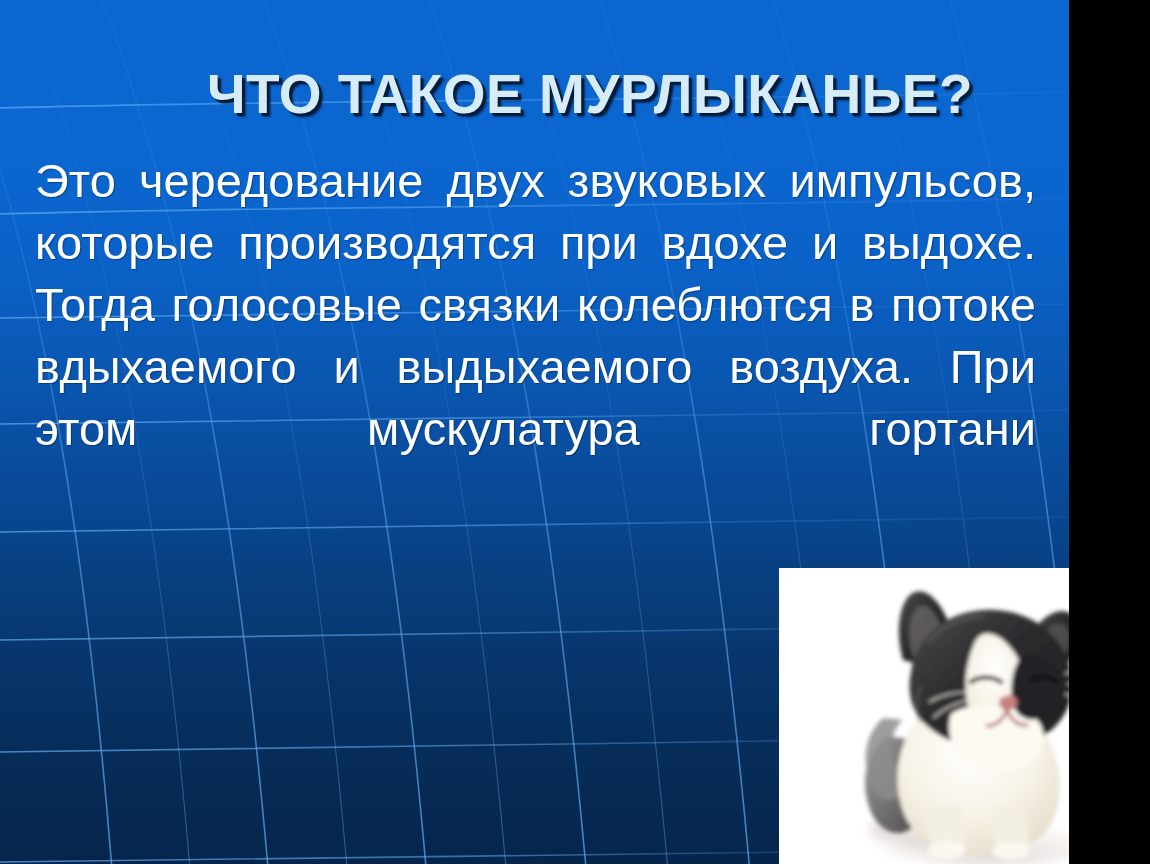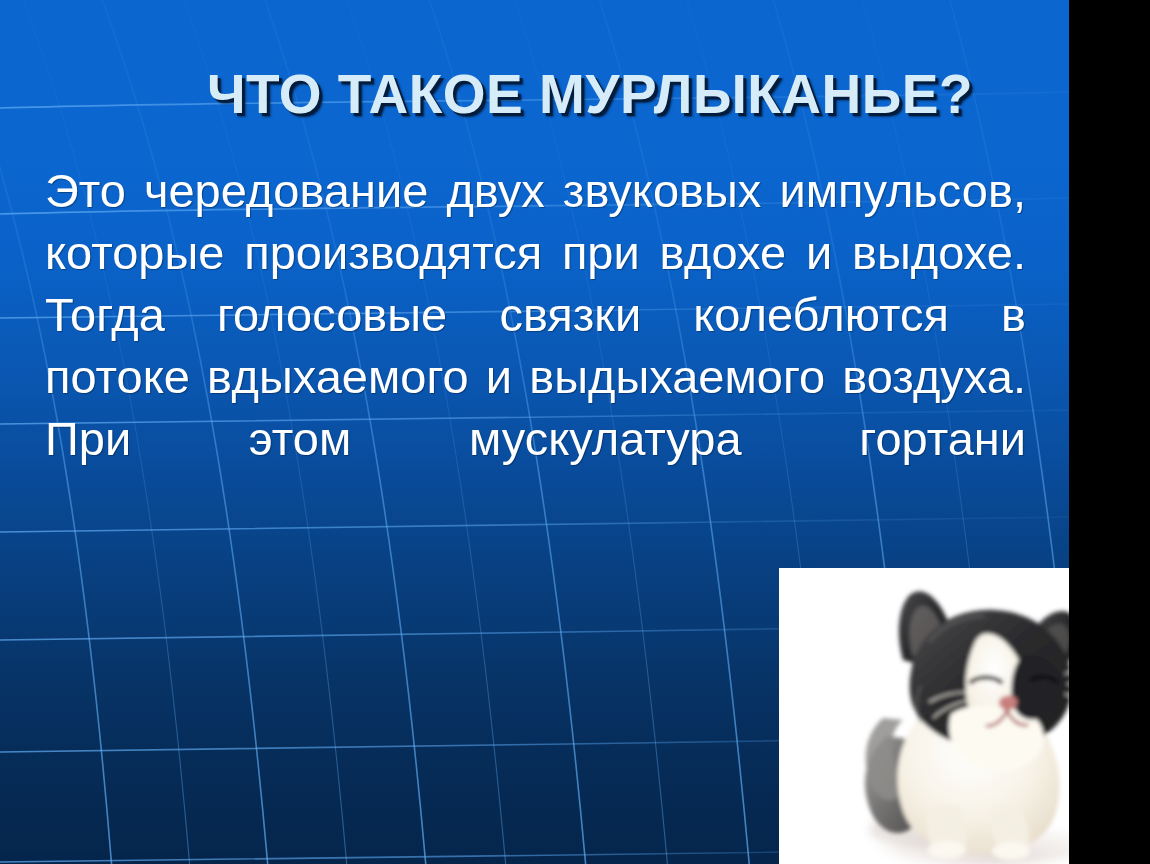--- a/index.html
+++ b/index.html
@@ -65,21 +65,21 @@
     text-align: justify;
     text-align-last: justify;
     color: #ffffff;
     font-size: 47px;
     line-height: 62px;
     font-weight: 400;
     text-shadow: 1px 1px 1px rgba(3, 28, 60, 0.45);
   }
 
   #body-text .para {
-    margin: 17px;
+    margin: 7px;
     text-align: justify;
     text-align-last: justify;
   }
 
   #body-text .last-line {
     text-align-last: left;
   }
 
   
   #kitten-photo {

